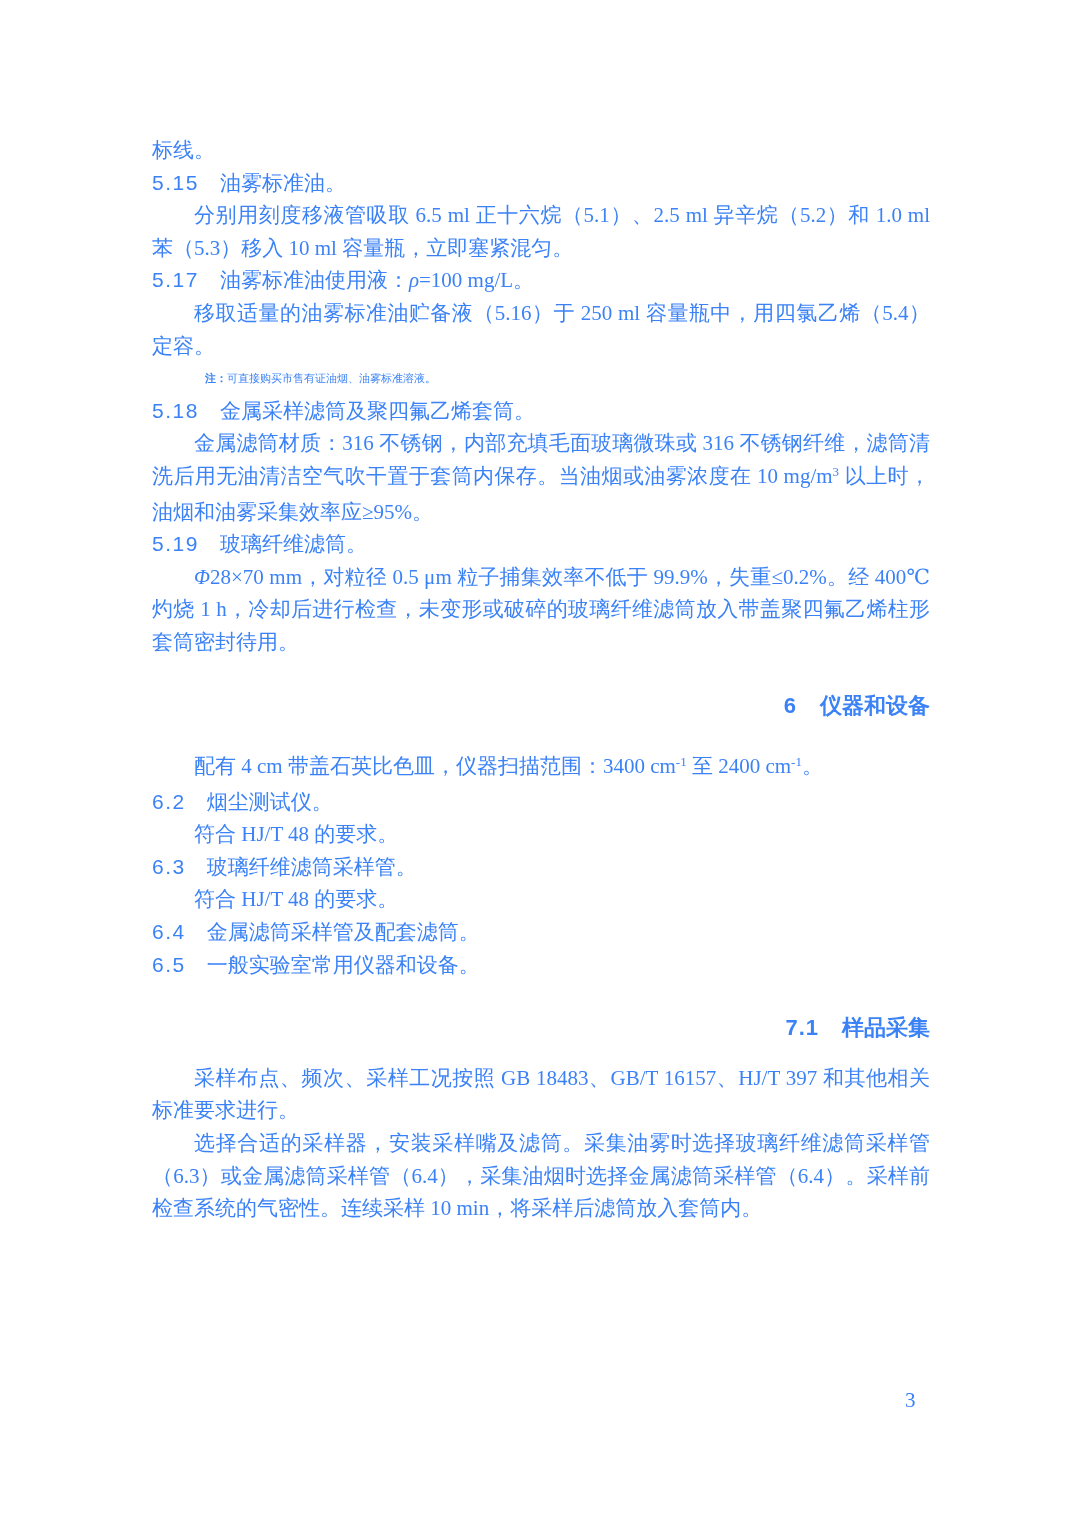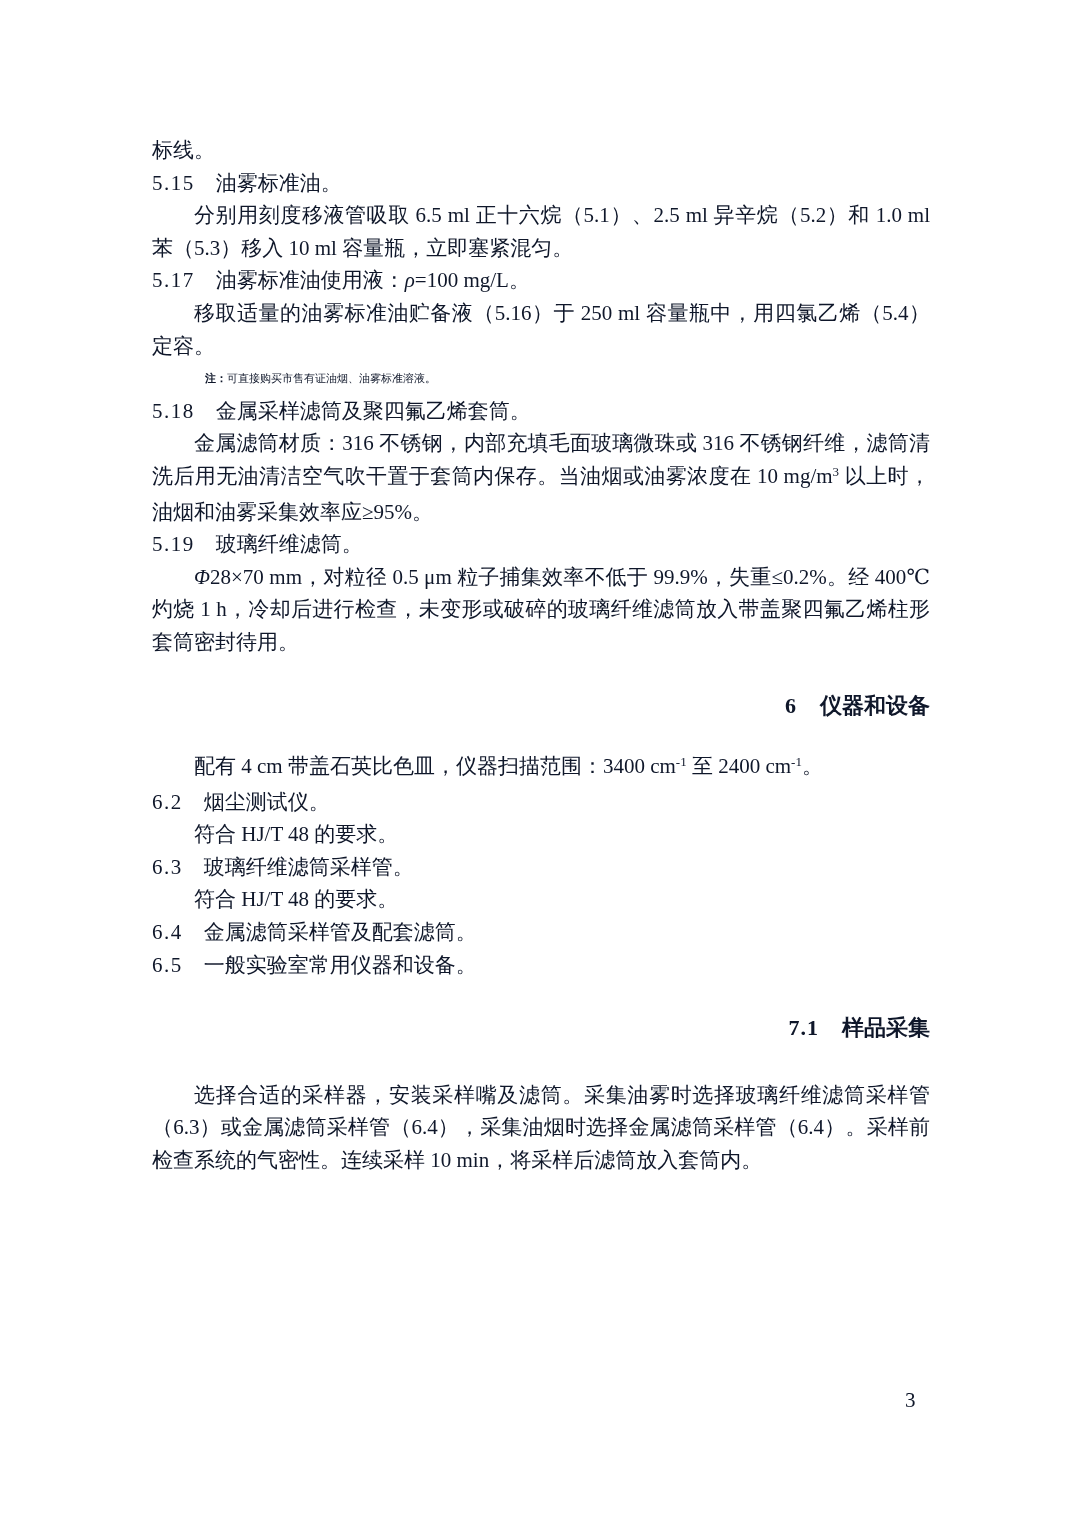--- a/index.html
+++ b/index.html
@@ -10,41 +10,41 @@
     height: 1527px;
     overflow: hidden;
   }
   .page {
     position: relative;
     width: 1080px;
     height: 1527px;
     box-sizing: border-box;
     padding: 134px 150px 0 152px;
     background: #ffffff;
-    color: #0f172a;
+    color: #3b82f6;
     font-family: "Liberation Serif", "DejaVu Serif", serif;
     font-size: 21px;
     line-height: 32.6px;
   }
   p { margin: 0; text-align: justify; }
   .indent { text-indent: 2em; }
   .clause-num {
-    font-family: Liberation Serif, serif;
+    font-family: Liberation Sans, sans-serif;
     letter-spacing: 1.5px;
     margin-right: 21px;
   }
   .sec-heading {
     font-family: "Liberation Sans", "DejaVu Sans", sans-serif;
     font-weight: bold;
     font-size: 22px;
     text-align: right;
   }
   .sec-heading .clause-num { font-weight: bold; margin-right: 23px; letter-spacing: 1px; }
   .h-major { margin-top: 31px; margin-bottom: 28px; }
-  .h-sub   { margin-top: 31px; margin-bottom: 34px; }
+  .h-sub   { margin-top: 31px; margin-bottom: 17px; }
   .it { font-style: italic; }
   .sup { font-size: 0.62em; position: relative; top: -0.55em; letter-spacing: 0; }
   .note-line {
     font-size: 11px;
     text-indent: 53px;
   }
   .note-label { font-weight: bold; }
   .page-number {
     position: absolute;
     left: 905px;
@@ -84,17 +84,18 @@
   <p><span class="clause-num">6.3</span><span>玻璃纤维滤筒采样管。</span></p>
   <p class="indent">符合 HJ/T 48 的要求。</p>
 
   <p><span class="clause-num">6.4</span><span>金属滤筒采样管及配套滤筒。</span></p>
 
   <p><span class="clause-num">6.5</span><span>一般实验室常用仪器和设备。</span></p>
 
 
   <p class="sec-heading h-sub"><span class="clause-num">7.1</span><span>样品采集</span></p>
 
+  <p class="indent">采样布点、频次、采样工况按照 GB 18483、GB/T 16157、HJ/T 397 和其他相关标准要求进行。</p>
   <p class="indent">选择合适的采样器，安装采样嘴及滤筒。采集油雾时选择玻璃纤维滤筒采样管（6.3）或金属滤筒采样管（6.4），采集油烟时选择金属滤筒采样管（6.4）。采样前检查系统的气密性。连续采样 10 min，将采样后滤筒放入套筒内。</p>
 
   <div class="page-number">3</div>
 
 </div>
 
 </body></html>

